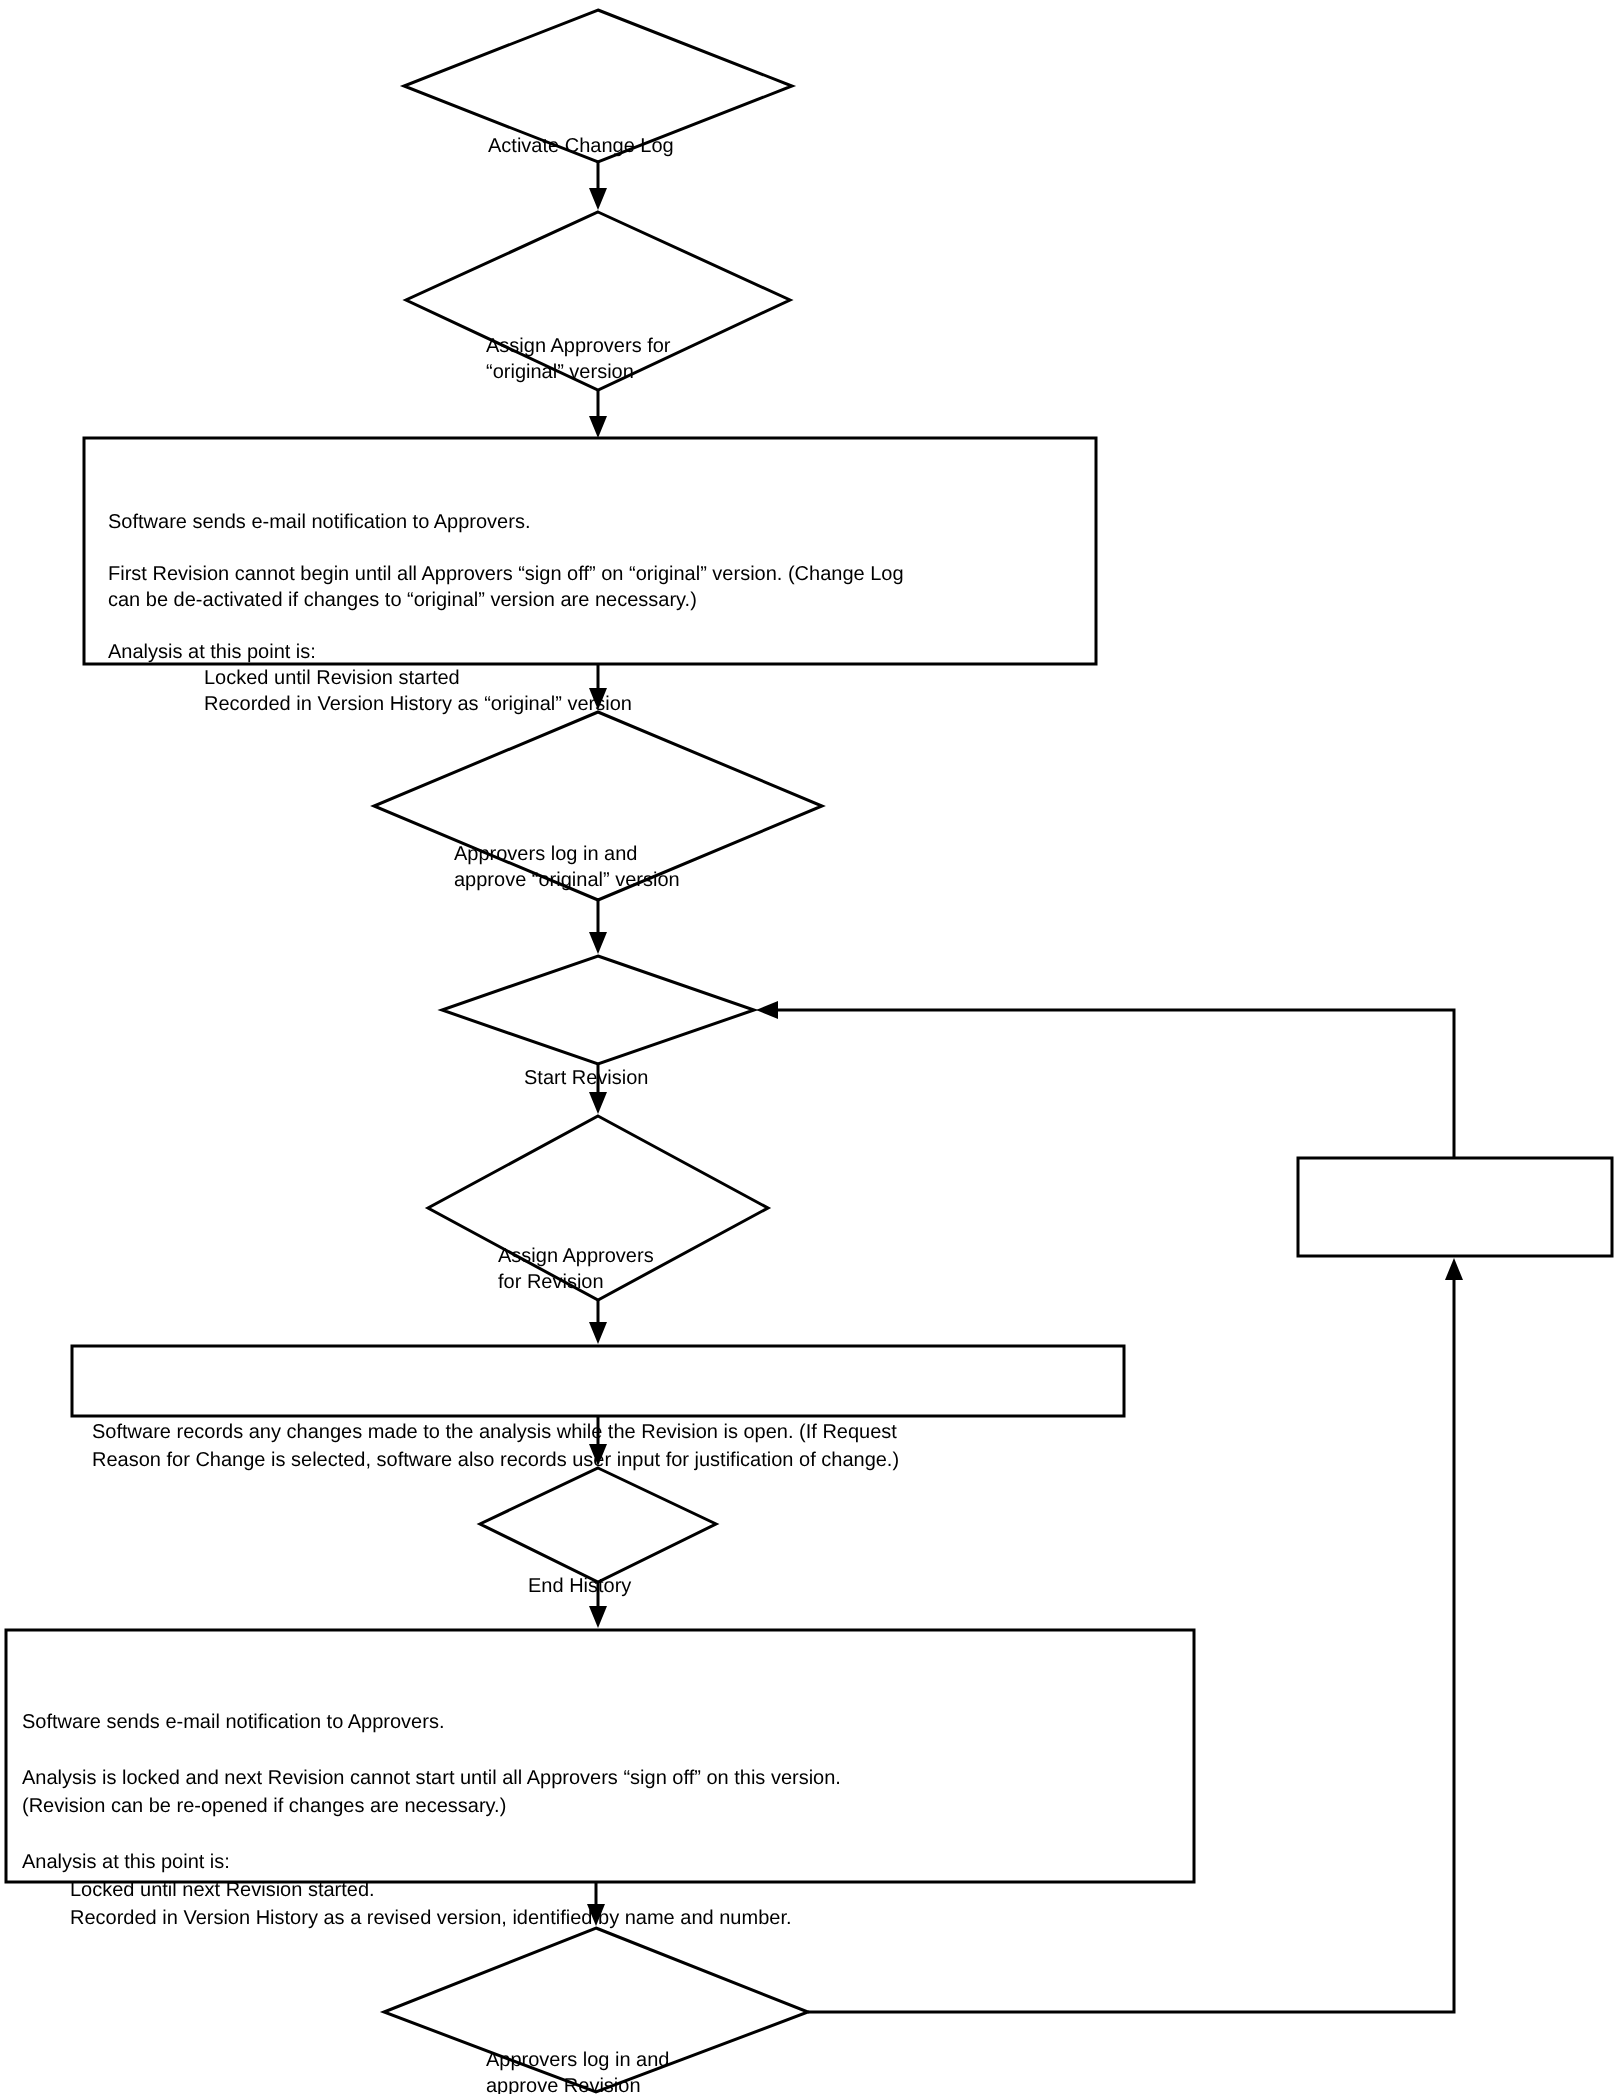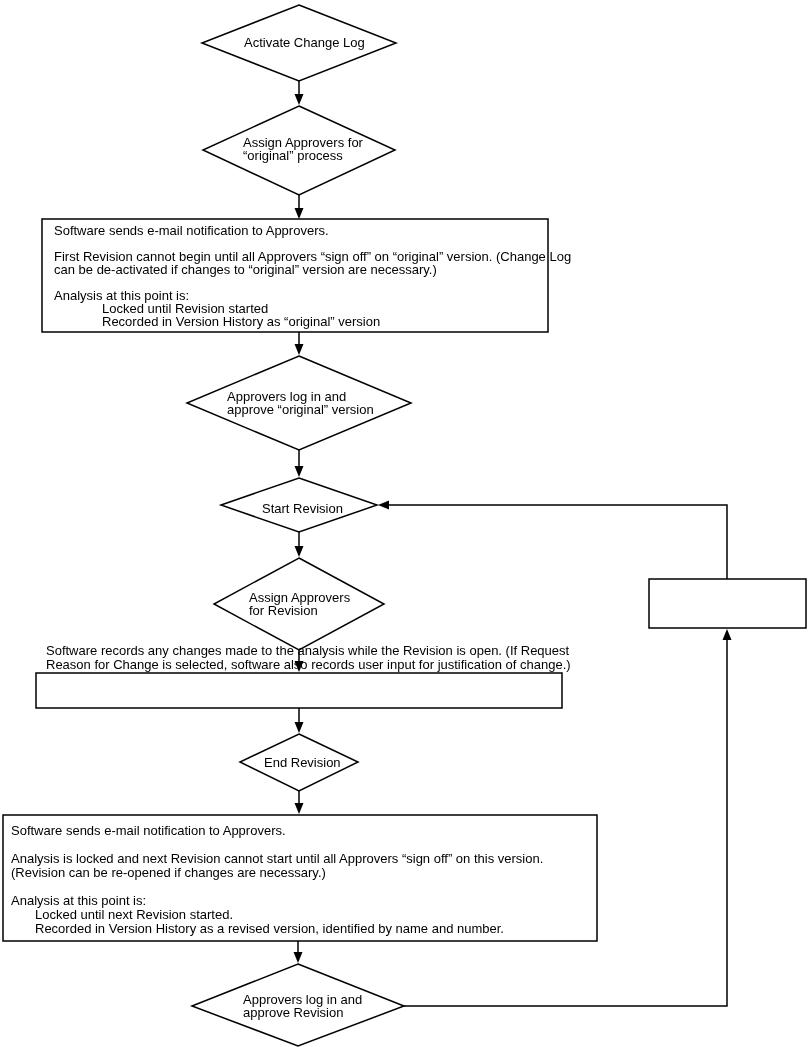--- a/index.html
+++ b/index.html
@@ -7,26 +7,27 @@
     position:relative;
     width:809px;height:1047px;
     background:#ffffff;
     font-family:"Liberation Sans", sans-serif;
     color:#000000;
     overflow:hidden;
   }
   .canvas svg{position:absolute;left:0;top:0;}
   .lbl{
     position:absolute;
-    font-size:13px;
+    font-size:10px;
     line-height:13px;
     white-space:pre;
     tab-size:24px;
     -moz-tab-size:24px;
     color:#000000;
+    margin-top:31px;
   }
   .lh14{line-height:14px;}
 </style>
 </head>
 <body>
 
 <div class="canvas">
 
   <svg width="809" height="1047" viewBox="0 0 809 1047" fill="none" stroke="#000000" stroke-width="1.5">
 
@@ -67,43 +68,43 @@
       <polygon points="294.5,803 303.5,803 299,814"></polygon>
       <polygon points="293.5,952 302.5,952 298,963"></polygon>
       <polygon points="722.5,640 731.5,640 727,629"></polygon>
       <polygon points="389,500.5 389,509.5 378,505"></polygon>
     </g>
   </svg>
 
   <div class="lbl" style="left:244px;top:36px">Activate Change Log</div>
 
   <div class="lbl" style="left:243px;top:136px">Assign Approvers for
-“original” process</div>
+“original” version</div>
 
   <div class="lbl" style="left:54px;top:224px">Software sends e-mail notification to Approvers.
 
 First Revision cannot begin until all Approvers “sign off” on “original” version. (Change Log
 can be de-activated if changes to “original” version are necessary.)
 
 Analysis at this point is:
 		Locked until Revision started
 		Recorded in Version History as “original” version</div>
 
   <div class="lbl" style="left:227px;top:390px">Approvers log in and
 approve “original” version</div>
 
   <div class="lbl" style="left:262px;top:502px">Start Revision</div>
 
   <div class="lbl" style="left:249px;top:591px">Assign Approvers
 for Revision</div>
 
-  <div class="lbl lh14" style="left:46px;top:644px">Software records any changes made to the analysis while the Revision is open. (If Request
+  <div class="lbl lh14" style="left:46px;top:679px">Software records any changes made to the analysis while the Revision is open. (If Request
 Reason for Change is selected, software also records user input for justification of change.)</div>
 
-  <div class="lbl" style="left:264px;top:756px">End Revision</div>
+  <div class="lbl" style="left:264px;top:756px">End History</div>
 
   <div class="lbl lh14" style="left:11px;top:824px">Software sends e-mail notification to Approvers.
 
 Analysis is locked and next Revision cannot start until all Approvers “sign off” on this version.
 (Revision can be re-opened if changes are necessary.)
 
 Analysis at this point is:
 	Locked until next Revision started.
 	Recorded in Version History as a revised version, identified by name and number.</div>
 

